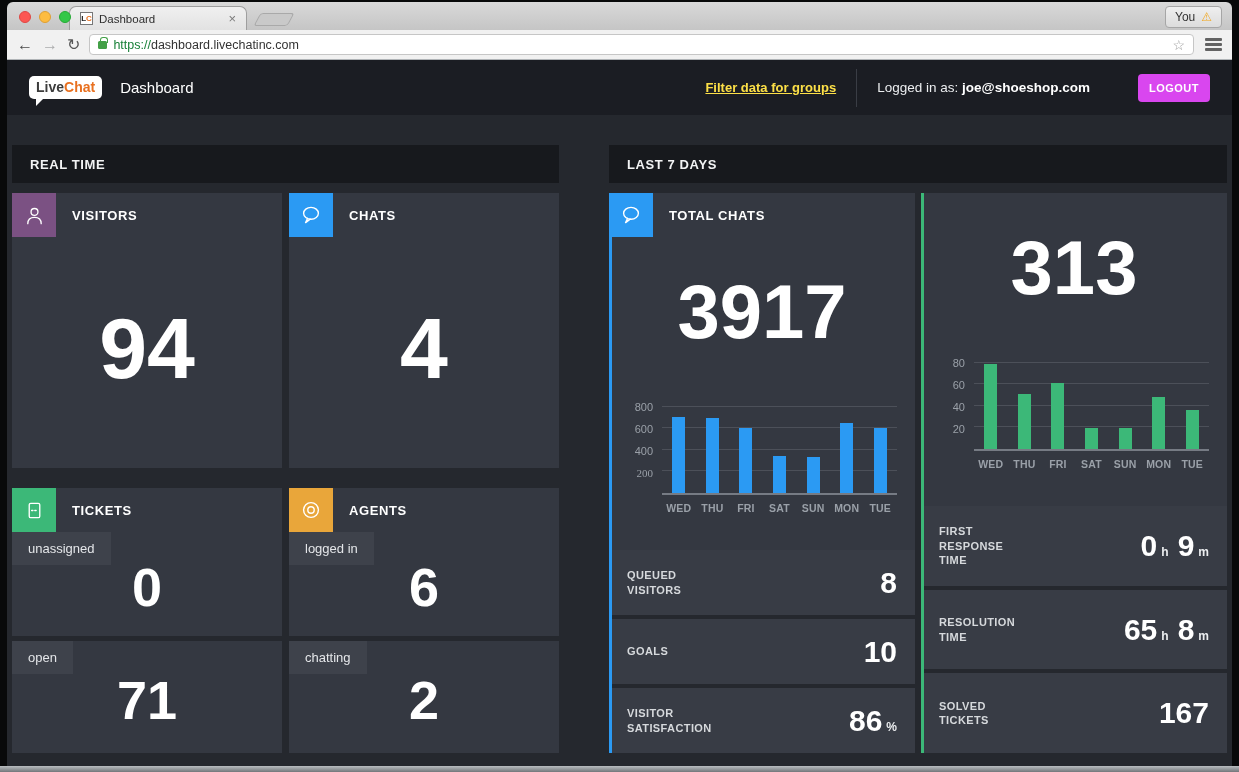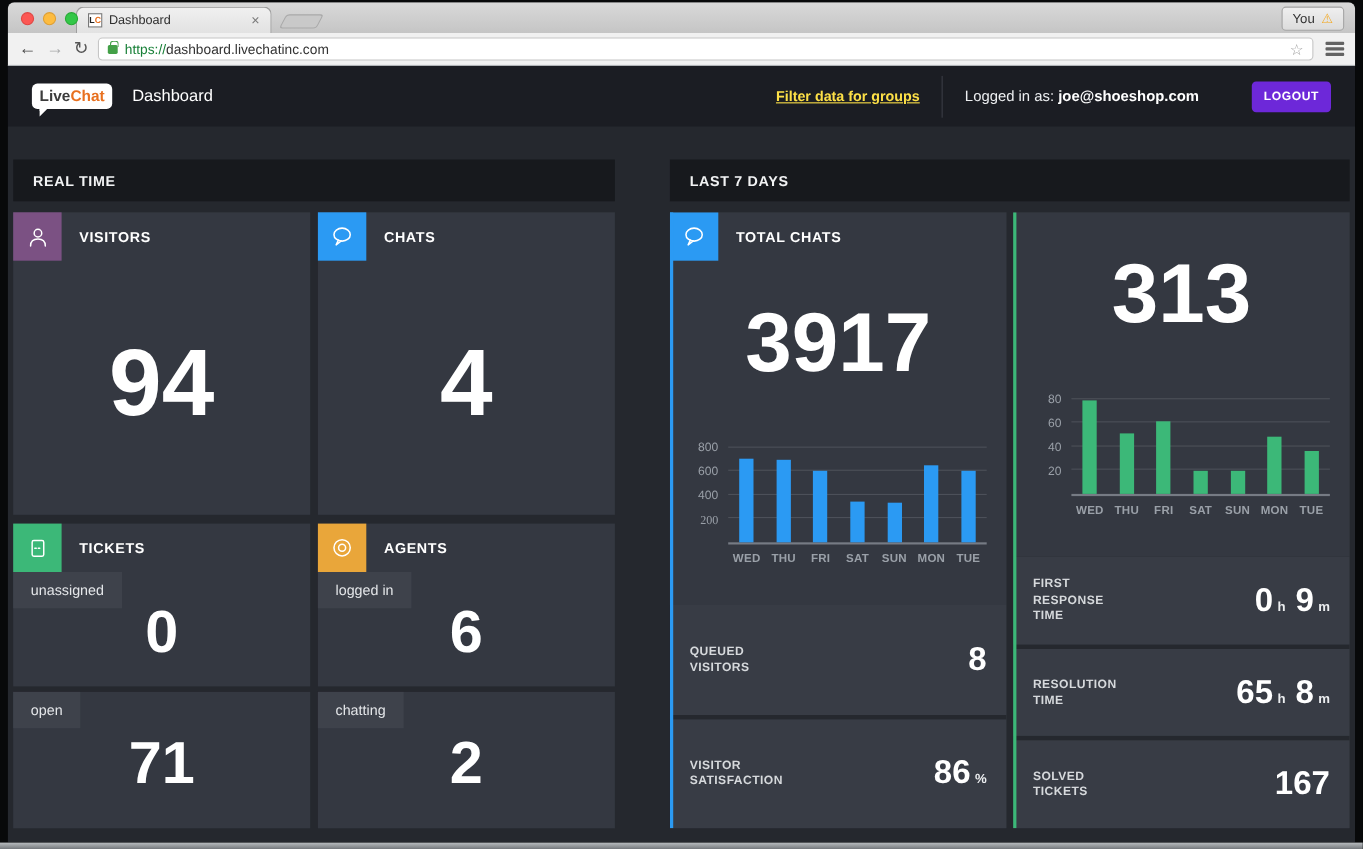--- a/index.html
+++ b/index.html
@@ -70,21 +70,21 @@
   .section-head { height:38px; background:#17191d; color:#f2f3f4; font-size:13px; font-weight:bold;
     letter-spacing:.6px; display:flex; align-items:center; padding-left:18px; margin-bottom:10px; }
 
   .lgrid { display:grid; grid-template-columns:1fr 1fr; grid-template-rows:275px 277px; gap:8px 7px; }
   .tile { background:#343841; display:flex; flex-direction:column; }
   .tile-head { height:44px; flex:none; display:flex; align-items:center; }
   .icon-sq { width:44px; height:44px; flex:none; display:flex; align-items:center; justify-content:center; }
   .tile-label { color:#fff; font-size:13px; font-weight:bold; letter-spacing:.6px; margin-left:16px; }
   .tile-num { flex:1; display:flex; align-items:center; justify-content:center;
     color:#fff; font-size:86px; font-weight:bold; padding-bottom:8px; }
-  .tile.split { background:transparent; }
+  .tile.split { background:transparent;margin-top:12px; }
   .block1 { background:#343841; height:148px; display:flex; flex-direction:column; }
   .block2 { background:#343841; flex:1; margin-top:5px; position:relative; }
   .subcard { position:relative; flex:1; }
   .chip { position:absolute; top:0; left:0; background:#3e424b; color:#e4e6e9; font-size:13px; padding:9px 16px; }
   .card-num { position:absolute; inset:0; display:flex; align-items:center; justify-content:center;
     color:#fff; font-size:54px; font-weight:bold; padding-top:6px; }
 
   .rgrid { display:grid; grid-template-columns:1fr 1fr; gap:6px; height:560px; }
   .rtile { background:#343841; position:relative; display:flex; flex-direction:column; overflow:hidden; }
   .accent { position:absolute; left:0; top:0; bottom:0; width:3px; }
@@ -156,21 +156,21 @@
     </div>
 
     <div class="app">
       <div class="appheader">
         <span class="logo"><span class="live">Live</span><span class="chat">Chat</span></span>
         <span class="page-title">Dashboard</span>
         <span class="spacer"></span>
         <a class="filter-link">Filter data for groups</a>
         <span class="hdr-divider"></span>
         <span class="login-text"><span>Logged in as:</span>&nbsp;<b>joe@shoeshop.com</b></span>
-        <button class="logout-btn" style="background: #6d28d9; margin-left: 48px;">LOGOUT</button>
+        <button class="logout-btn" style="background: #d946ef; margin-left: 48px;">LOGOUT</button>
       </div>
 
       <div class="content">
 
         <div class="col-left">
           <div class="section-head">REAL TIME</div>
           <div class="lgrid">
             <div class="tile">
               <div class="tile-head">
                 <span class="icon-sq" style="background: rgb(123, 81, 131);">
@@ -302,20 +302,26 @@
                         <div class="xtick">TUE</div>
                       </div>
                   </div>
                 </div>
               </div>
               <div class="stats">
                 <div class="stat-row">
                   <span class="stat-label">QUEUED VISITORS</span>
                   <span class="stat-valwrap">
                       <span class="stat-value">8</span>
+                    </span>
+                </div>
+                <div class="stat-row">
+                  <span class="stat-label">GOALS</span>
+                  <span class="stat-valwrap">
+                      <span class="stat-value">10</span>
                     </span>
                 </div>
                 <div class="stat-row">
                   <span class="stat-label">VISITOR SATISFACTION</span>
                   <span class="stat-valwrap">
                       <span class="stat-value">86</span>
                       <span class="stat-unit">%</span>
                     </span>
                 </div>
               </div>

